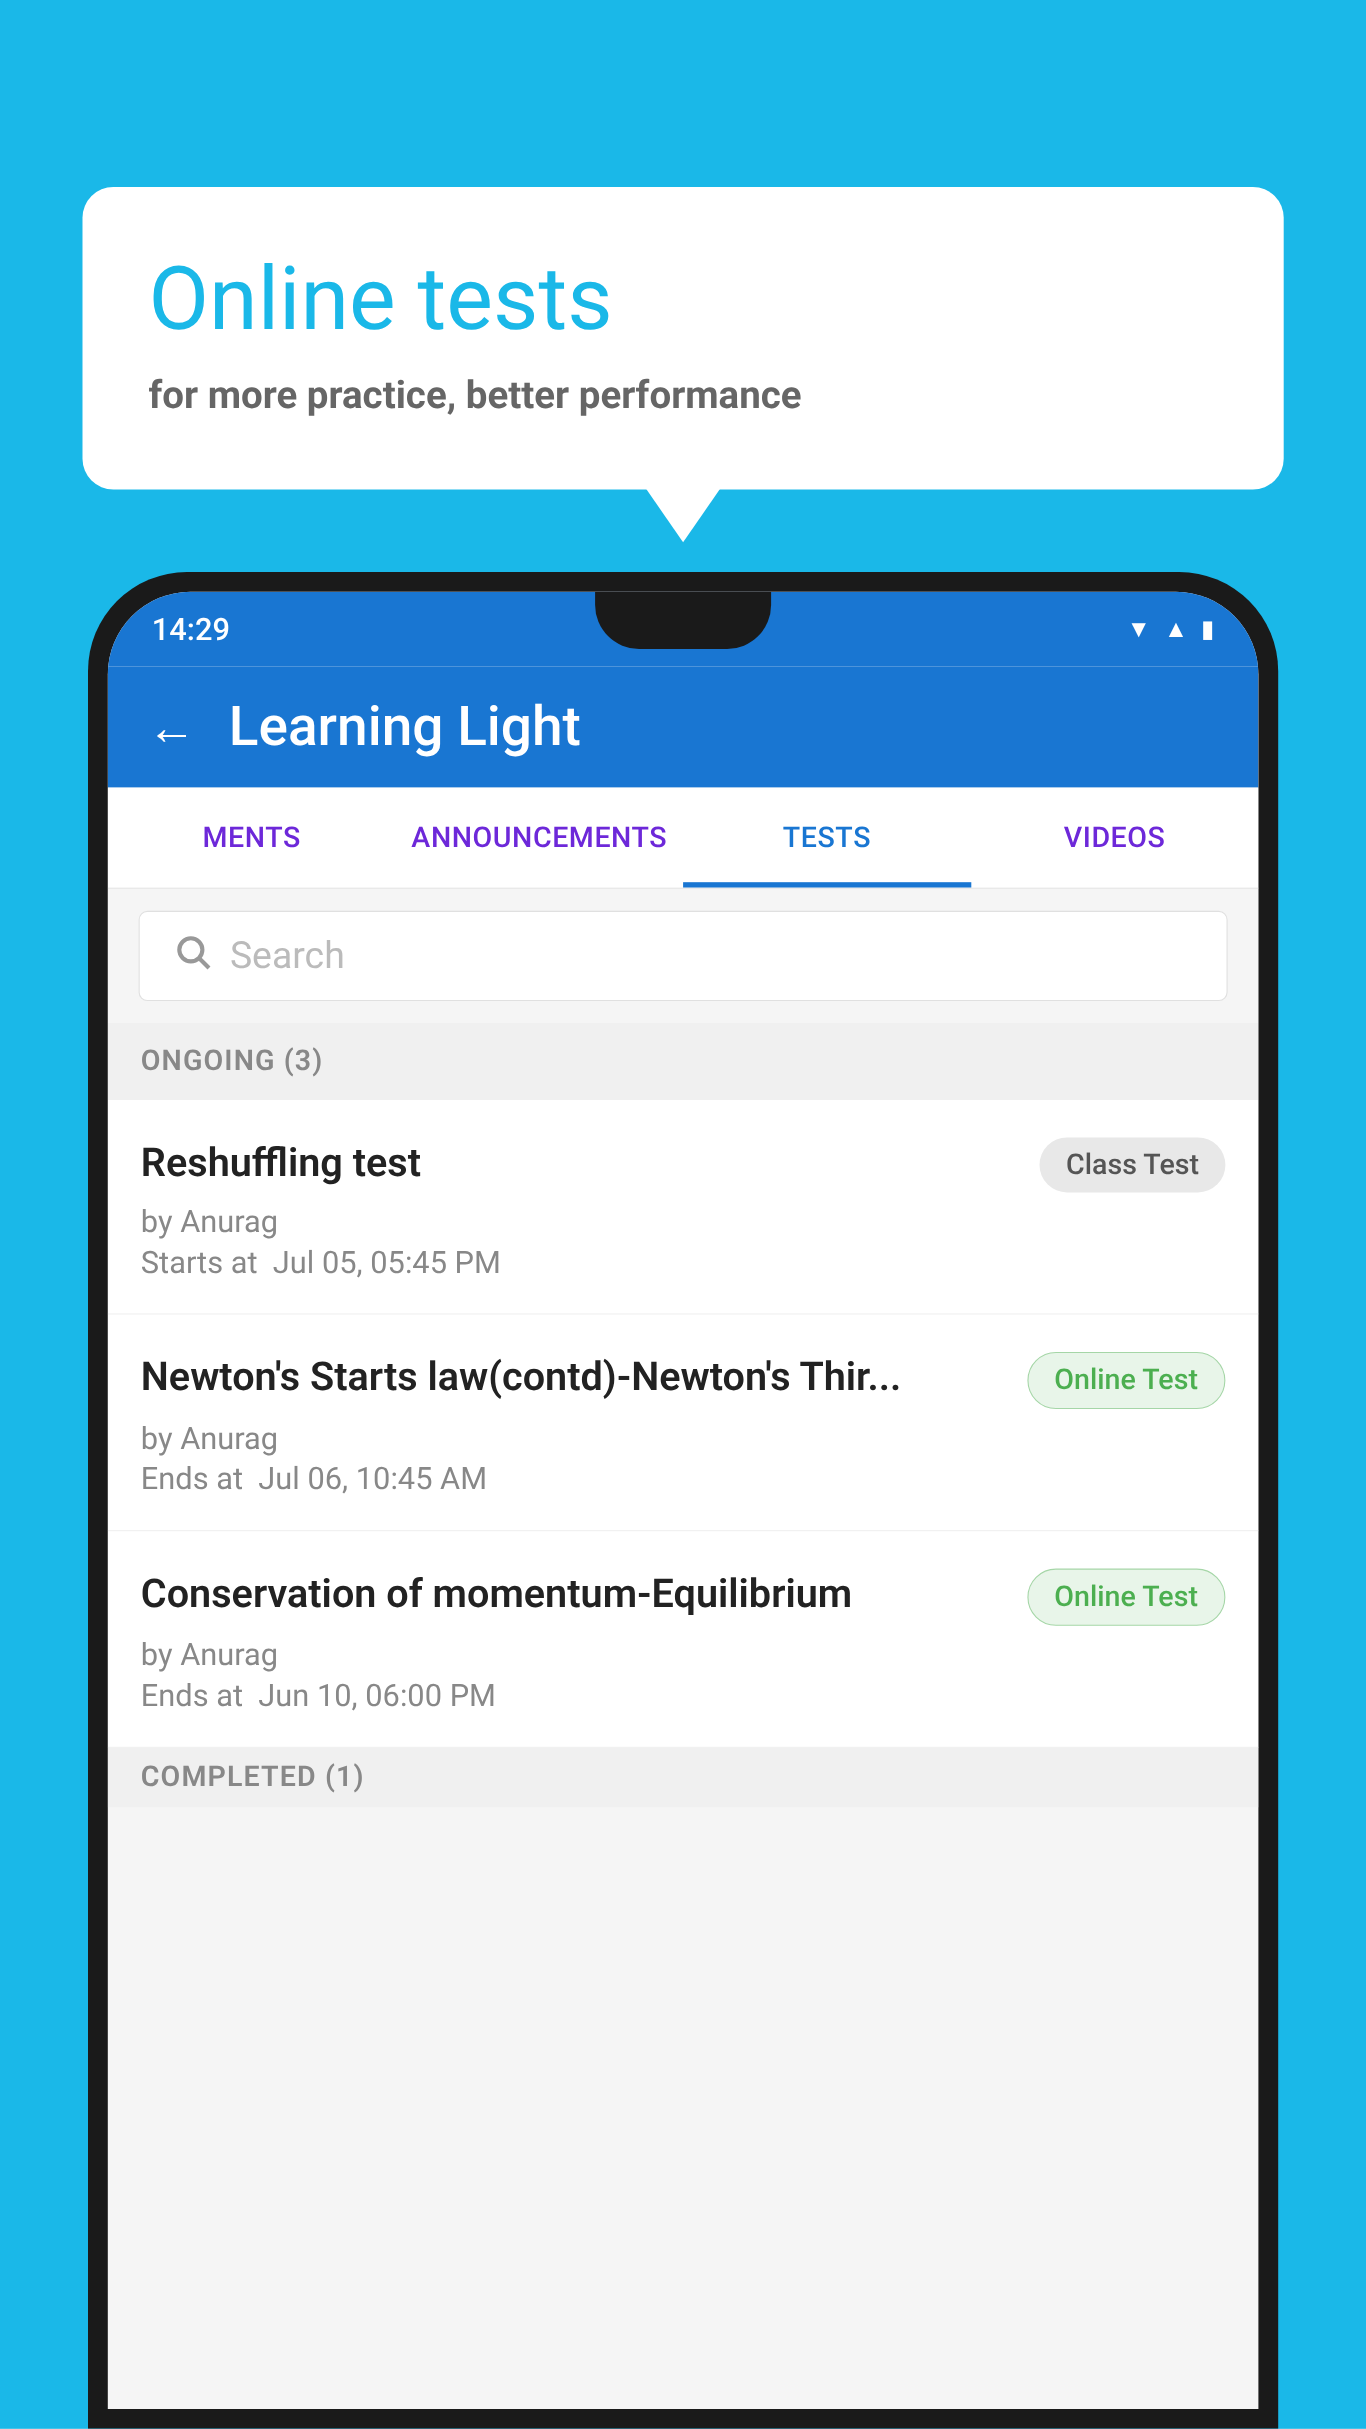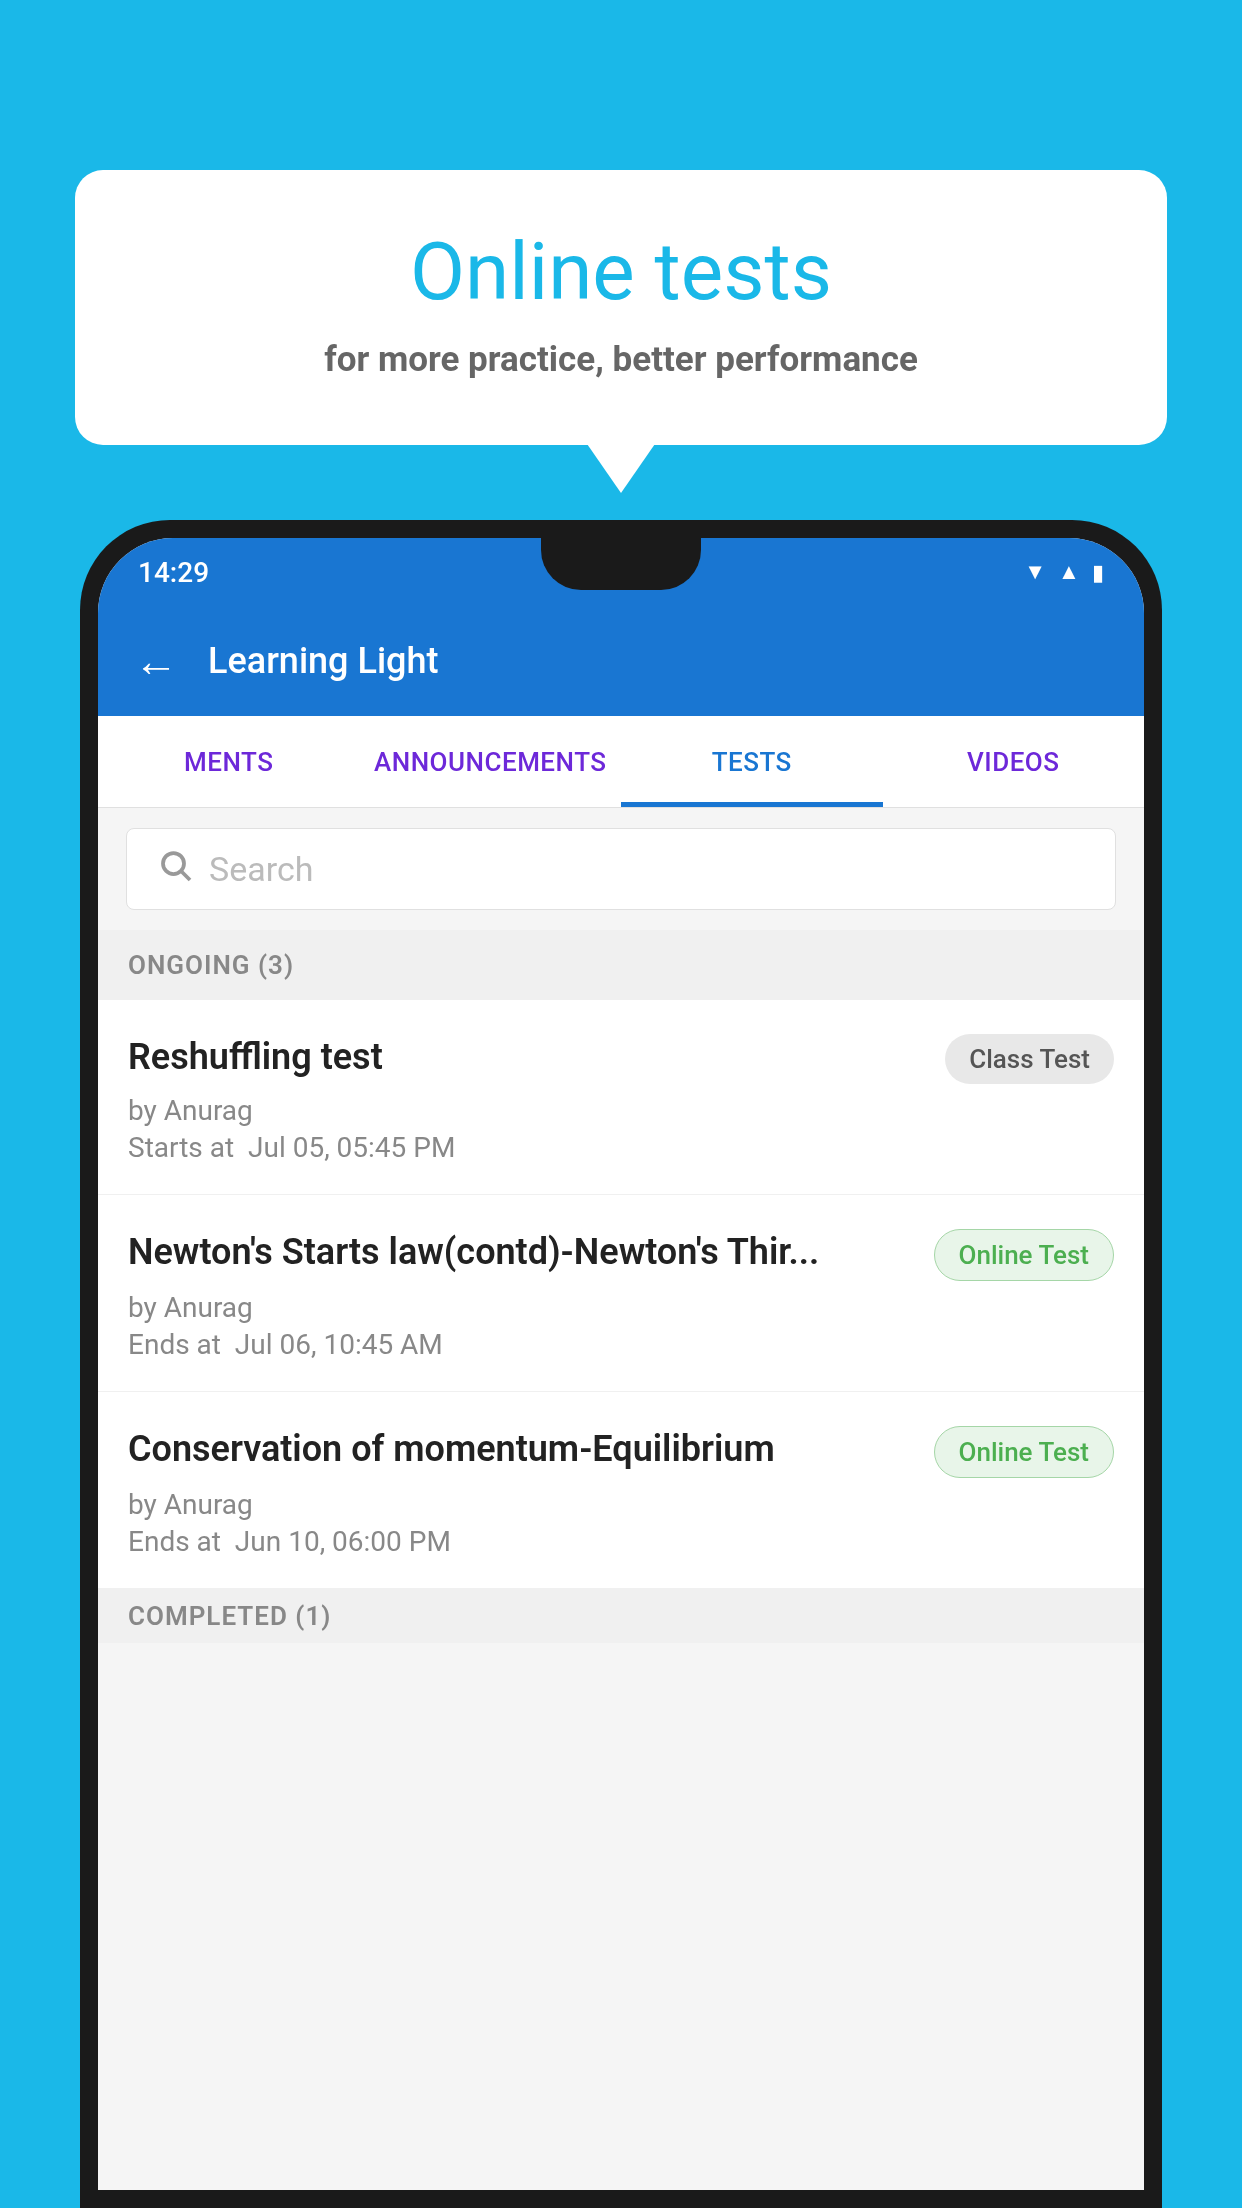--- a/index.html
+++ b/index.html
@@ -15,21 +15,20 @@
 
     
     .speech-bubble {
       position: absolute;
       top: 170px;
       left: 75px;
       right: 75px;
       background: white;
       border-radius: 28px;
       padding: 55px 60px 65px;
-      text-align: center;
     }
 
     .speech-bubble::after {
       content: '';
       position: absolute;
       bottom: -48px;
       left: 50%;
       transform: translateX(-50%);
       width: 0;
       height: 0;
@@ -122,21 +121,21 @@
     }
 
     .back-arrow {
       color: white;
       font-size: 44px;
       cursor: pointer;
     }
 
     .app-title {
       color: white;
-      font-size: 36px;
+      font-size: 50px;
       font-weight: 500;
     }
 
     
     .tabs-bar {
       background: white;
       height: 92px;
       display: flex;
       align-items: stretch;
       border-bottom: 1px solid #e0e0e0;

